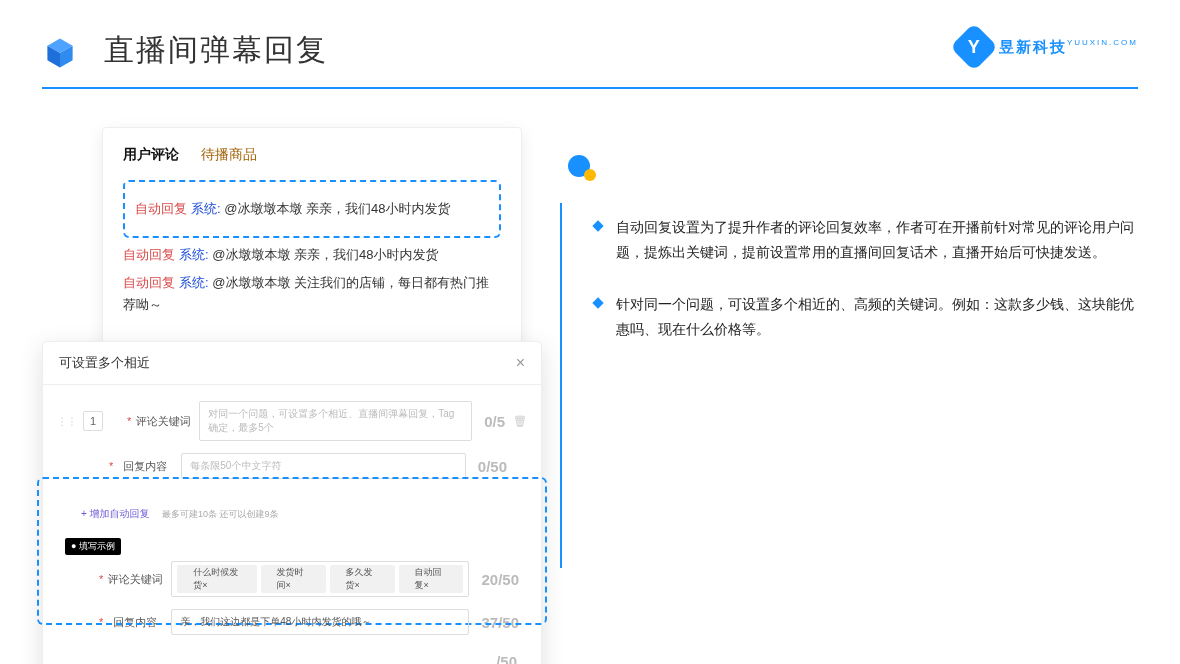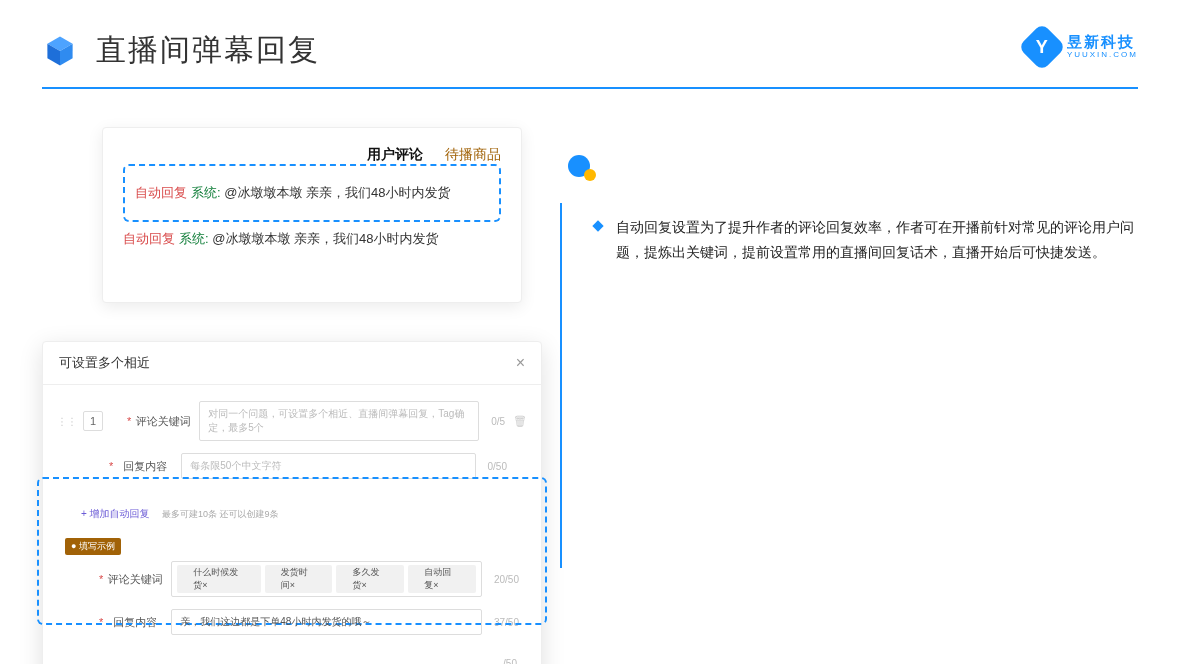--- a/index.html
+++ b/index.html
@@ -1,61 +1,61 @@
 <!DOCTYPE html>
 <html><head>
 <meta charset="utf-8">
 <style>
 *{margin:0;padding:0;box-sizing:border-box;}
 body{width:1180px;height:664px;font-family:"Microsoft YaHei",Arial,sans-serif;background:#fff;position:relative;overflow:hidden;}
 
 
-.header{display:flex;align-items:center;padding:30px 64px 0 42px;}
+.header{display:flex;align-items:flex-end;padding:30px 64px 0 42px;gap:8px;}
 .cube-icon{width:36px;height:36px;margin-right:18px;flex-shrink:0;}
 .page-title{font-size:30px;font-weight:400;color:#333;letter-spacing:2px;}
 .brand{position:absolute;right:42px;top:30px;display:flex;align-items:center;}
 .brand-logo{width:34px;height:34px;background:#1890ff;border-radius:8px;transform:rotate(45deg);display:flex;align-items:center;justify-content:center;margin-right:8px;}
 .brand-logo-inner{transform:rotate(-45deg);color:#fff;font-weight:bold;font-size:18px;}
-.brand-text{display:flex;flex-direction:column;line-height:1.1;}
+.brand-text{display:flex;flex-direction:row;line-height:1.1;}
 .brand-text-top{color:#1890ff;font-size:15px;font-weight:bold;letter-spacing:2px;}
 .brand-text-bot{color:#1890ff;font-size:8px;letter-spacing:2px;}
 .header-line{height:2px;background:#1890ff;margin:16px 42px 0 42px;}
 
 
 .content{display:flex;padding:38px 42px 0 42px;gap:46px;align-items:flex-start;}
 .left-col{width:480px;position:relative;flex-shrink:0;}
 .right-col{flex:1;padding-top:28px;}
 
 
 .comments-panel{background:#fff;border:1px solid #eee;border-radius:4px;box-shadow:0 4px 16px rgba(0,0,0,0.08);padding:18px 20px 46px;margin-left:60px;position:relative;}
-.tabs{display:flex;gap:22px;justify-content:flex-end;}
+.tabs{display:flex;gap:22px;margin-bottom:16px;}
 .tab{font-size:14px;color:#a16207;}
 .tab.active{color:#111;font-weight:bold;}
 .highlight-box{border:2px dashed #1890ff;border-radius:6px;padding:10px 10px;margin-bottom:4px;position:relative;}
 .comment-row{font-size:13px;color:#333;line-height:1.7;margin:6px 0;}
 .auto-label{color:#d94c4c;margin-right:4px;}
-.gray{color:#15803d;text-align:right;}
+.gray{color:#1d4ed8;text-align:right;}
 
 
 .dialog{position:absolute;left:0;top:214px;width:500px;background:#fff;border:1px solid #eee;border-radius:4px;box-shadow:0 6px 24px rgba(0,0,0,0.12);z-index:5;}
 .dialog-head{padding:12px 16px;border-bottom:1px solid #eee;font-size:13px;color:#333;display:flex;justify-content:space-between;align-items:center;}
 .close{color:#999;font-size:16px;cursor:pointer;}
 .dialog-body{padding:16px 14px 8px;position:relative;}
 .row{display:flex;align-items:center;margin-bottom:12px;font-size:11px;}
 .num-box{width:20px;height:20px;border:1px solid #ddd;border-radius:2px;display:flex;align-items:center;justify-content:center;color:#666;margin-right:6px;}
 .drag{color:#ccc;margin-right:6px;font-size:10px;}
 .req{color:#d94c4c;margin-right:4px;}
 .fld-label{color:#555;width:56px;text-align:center;margin-right:8px;}
 .fld-input{flex:1;border:1px solid #ddd;border-radius:2px;padding:5px 8px;color:#bbb;font-size:10px;position:relative;}
-.counter{color:#bbb;font-size:10px;margin-left:12px;}
+.counter{color:#bbb;font-size:15px;margin-left:12px;font-weight:bold;}
 .del-ico{color:#ccc;margin-left:8px;font-size:11px;}
 .add-link{color:#6b5bd6;font-size:10px;margin:6px 0 4px 24px;}
 .hint{color:#aaa;font-size:9px;margin-left:8px;}
 .example-box{padding:10px 8px 6px;margin-top:4px;}
-.example-badge{background:#a16207;color:#fff;font-size:9px;padding:2px 6px;border-radius:2px;display:inline-block;margin-bottom:6px;}
+.example-badge{background:#000000;color:#fff;font-size:9px;padding:2px 6px;border-radius:2px;display:inline-block;margin-bottom:6px;}
 .tag-box{border:1px solid #ddd;border-radius:2px;padding:3px 5px;color:#555;font-size:9px;flex:1;display:flex;gap:4px;align-items:center;}
 .tag{background:#f1f1f1;color:#555;padding:1px 16px;border-radius:2px;font-size:9px;}
 .dashed-wrap{position:absolute;left:-6px;top:92px;right:-6px;height:148px;border:2px dashed #1890ff;border-radius:6px;pointer-events:none;}
 
 
 .connector{position:absolute;left:490px;top:76px;width:30px;height:365px;border-right:2px solid #1890ff;border-top:none;pointer-events:none;z-index:10;}
 
 
 .section-head{display:flex;align-items:center;margin-bottom:32px;}
 .bubble-icon{width:28px;height:28px;position:relative;margin-right:14px;}
@@ -96,20 +96,23 @@
         <div class="tab active">用户评论</div>
         <div class="tab">待播商品</div>
       </div>
       <div class="highlight-box">
         <div class="comment-row">
           <span class="auto-label">自动回复</span><span class="gray">系统: </span><span>@冰墩墩本墩 亲亲，我们48小时内发货</span>
         </div>
       </div>
       <div class="comment-row">
         <span class="auto-label">自动回复</span><span class="gray">系统: </span><span>@冰墩墩本墩 亲亲，我们48小时内发货</span>
+      </div>
+      <div class="comment-row">
+        <span class="auto-label">自动回复</span><span class="gray">系统: </span><span>@冰墩墩本墩 关注我们的店铺，每日都有热门推荐呦～</span>
       </div>
     </div>
 
     <div class="dialog">
       <div class="dialog-head">
         <span>可设置多个相近</span>
         <span class="close">×</span>
       </div>
       <div class="dialog-body">
         <div class="row">
@@ -169,14 +172,18 @@
   </div>
 
   <div class="right-col">
     <div class="section-head">
       <div class="bubble-icon"></div>
     </div>
     <div class="bullet">
       <div class="diamond"></div>
       <div class="bullet-text">自动回复设置为了提升作者的评论回复效率，作者可在开播前针对常见的评论用户问题，提炼出关键词，提前设置常用的直播间回复话术，直播开始后可快捷发送。</div>
     </div>
+    <div class="bullet">
+      <div class="diamond"></div>
+      <div class="bullet-text">针对同一个问题，可设置多个相近的、高频的关键词。例如：这款多少钱、这块能优惠吗、现在什么价格等。</div>
+    </div>
   </div>
 </div>
 
 </body></html>

